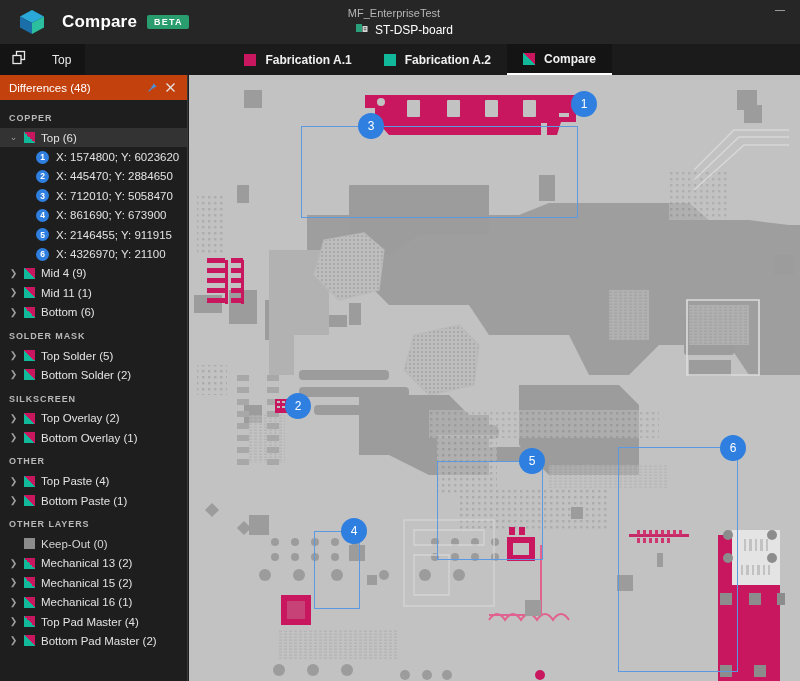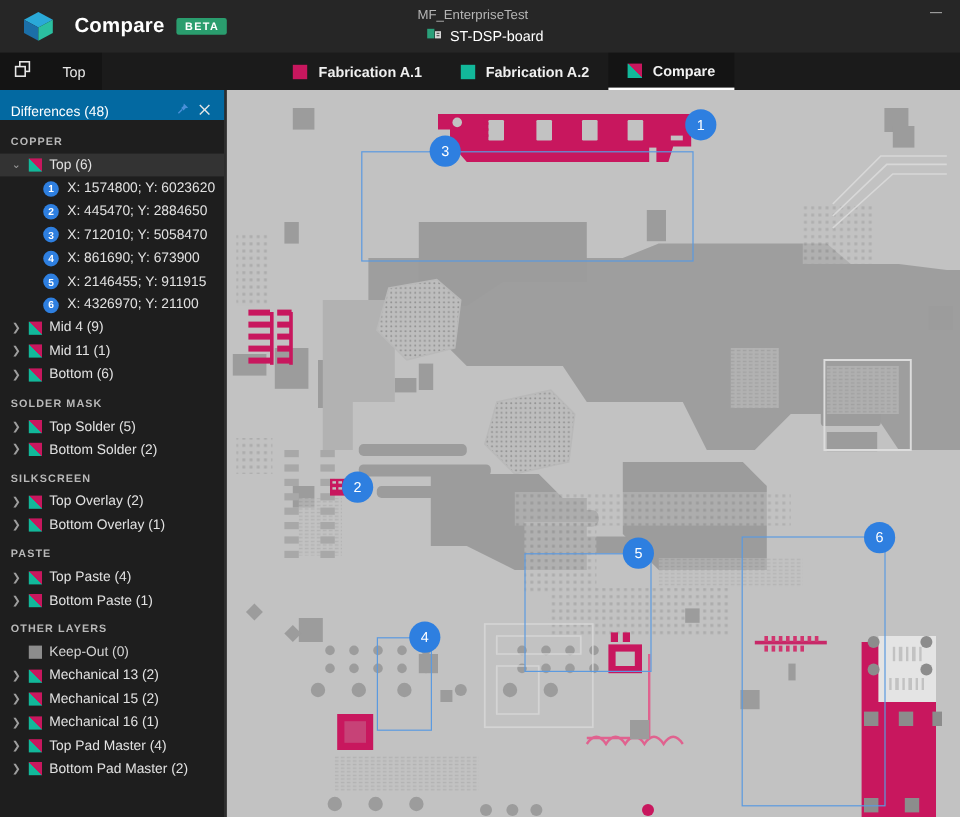--- a/index.html
+++ b/index.html
@@ -56,21 +56,21 @@
     background:linear-gradient(to bottom left,#c8175e 0 50%,#12b89a 50% 100%);
   }
 
   
   .sidebar{
     position:absolute; left:0; top:75px; width:188px; height:606px;
     background:#1e1e1e; border-right:1px solid #3a3a3a;
     overflow:hidden;
   }
   .panel-head{
-    height:25px; background:#0369a1; display:flex; align-items:flex-end;
+    height:25px; background:#c2410c; display:flex; align-items:center;
     padding:0 8px 0 9px;
   }
   .panel-title{ font-size:11.5px; color:#ffffff; flex:1; }
   .panel-icn{ width:18px; height:18px; display:flex; align-items:center; justify-content:center;}
   .tree{ padding-top:4px; }
   .group-head{
     font-size:9px; letter-spacing:.9px; color:#b9b9b9; padding:9px 0 5px 9px;
     font-weight:bold;
   }
   .row{
@@ -255,21 +255,21 @@
         <div class="row">
           <span class="chev">❯</span>
           <span class="sw-split"></span>
           <span class="lbl">Top Overlay (2)</span>
         </div>
         <div class="row">
           <span class="chev">❯</span>
           <span class="sw-split"></span>
           <span class="lbl">Bottom Overlay (1)</span>
         </div>
-        <div class="group-head">PASTE</div>
+        <div class="group-head">OTHER</div>
         <div class="row">
           <span class="chev">❯</span>
           <span class="sw-split"></span>
           <span class="lbl">Top Paste (4)</span>
         </div>
         <div class="row">
           <span class="chev">❯</span>
           <span class="sw-split"></span>
           <span class="lbl">Bottom Paste (1)</span>
         </div>

